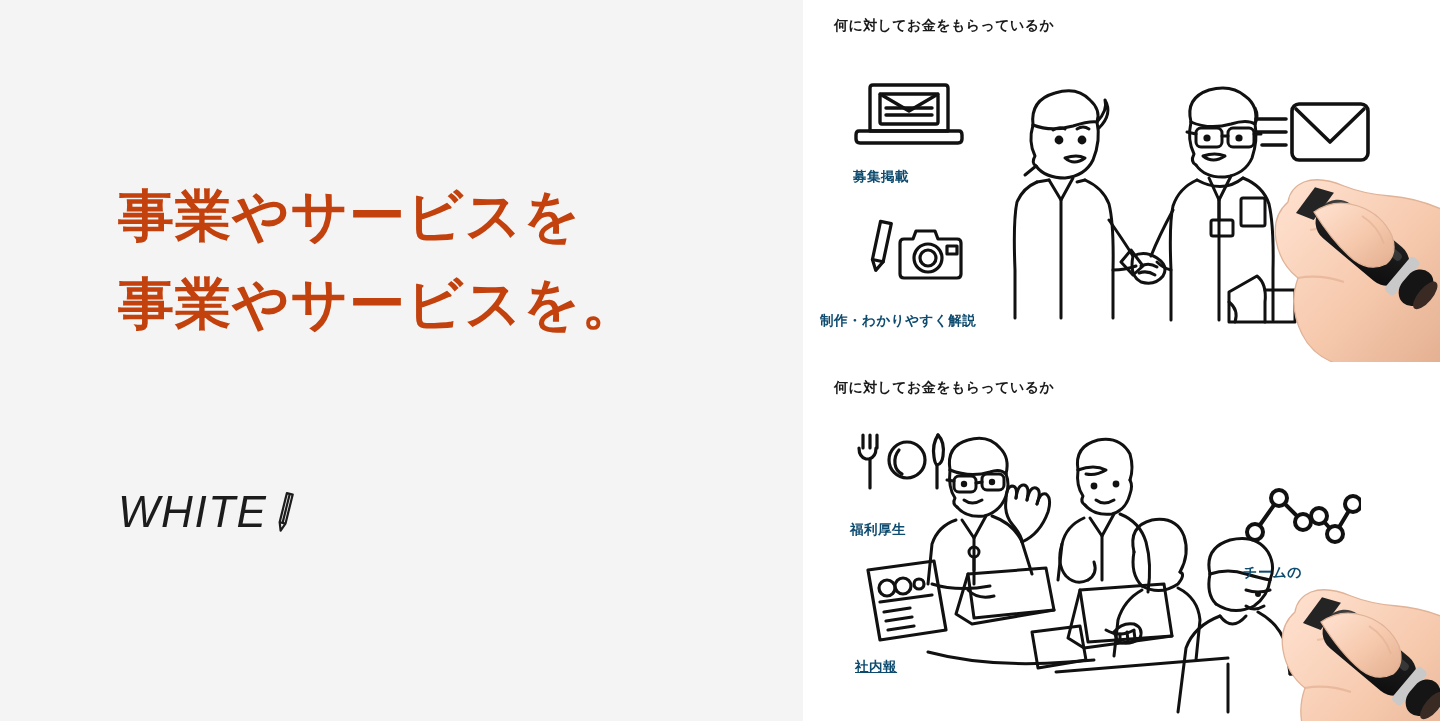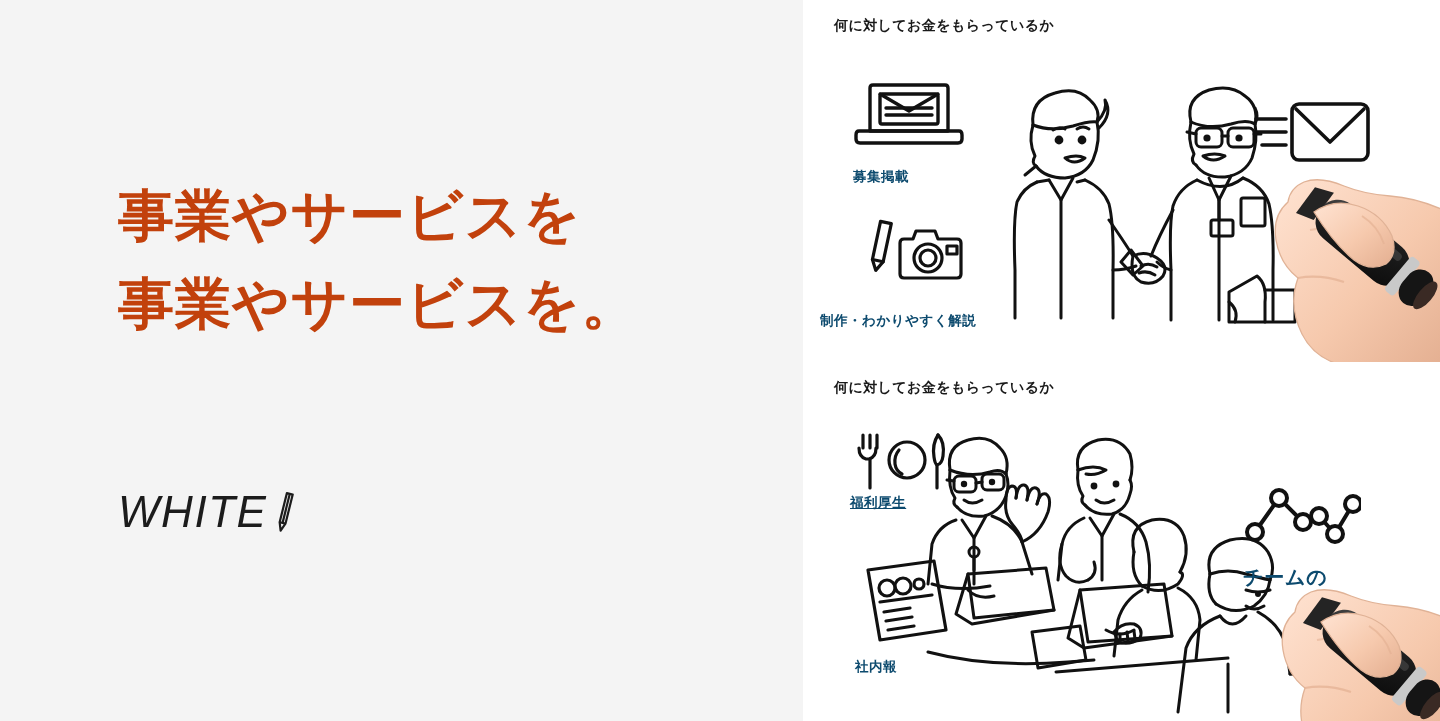--- a/index.html
+++ b/index.html
@@ -289,35 +289,35 @@
             <path d="M8 3 L8 16 M15 3 L15 16 M22 3 L22 16"></path>
             <path d="M4 16 Q4 25 11 27 L14 27 Q21 25 21 16"></path>
             <path d="M15 27 L15 56"></path>
             <circle cx="52" cy="28" r="18"></circle>
             <path d="M44 18 Q39 24 40 32 Q41 39 47 42"></path>
             <path d="M83 3 Q90 10 88 24 Q87 32 82 33 L82 56"></path>
             <path d="M83 3 Q77 12 79 25 Q80 32 82 33"></path>
           </g>
         </svg>
       </div>
-      <div class="icon-label" style="left:47px; top:112px; width:110px;text-decoration:underline;">福利厚生</div>
+      <div class="icon-label" style="left:47px; top:139px; width:110px;">福利厚生</div>
 
       <div class="sketch" style="left:55px; top:196px;">
         <svg width="100" height="86" viewBox="0 0 100 86">
           <g fill="none" stroke="#111" stroke-width="3.2" stroke-linejoin="round" stroke-linecap="round">
             <path d="M10 12 L76 3 L88 72 L22 82 Z"></path>
             <circle cx="29" cy="30" r="8"></circle>
             <circle cx="45" cy="28" r="8"></circle>
             <circle cx="61" cy="26" r="5"></circle>
             <path d="M22 44 L74 37"></path>
             <path d="M26 54 L52 50 M28 63 L54 59 M30 72 L56 68"></path>
           </g>
         </svg>
       </div>
-      <div class="icon-label" style="left:52px; top:276px; width:106px;">社内報</div>
+      <div class="icon-label" style="left:52px; top:276px; width:106px;text-decoration:underline;">社内報</div>
 
       <div class="sketch" style="left:125px; top:62px;">
         <svg width="420" height="296" viewBox="0 0 420 296">
           <g fill="none" stroke="#111" stroke-width="3" stroke-linejoin="round" stroke-linecap="round">
 
             <path d="M22 46 Q18 22 40 16 Q60 10 72 24 Q82 34 78 50"></path>
             <path d="M22 46 Q20 64 27 74 Q24 80 29 83"></path>
             <path d="M29 83 Q38 94 56 92 Q72 88 78 72 Q82 60 78 50"></path>
             <path d="M22 46 Q42 54 62 48 Q72 44 78 50"></path>
             <rect x="26" y="52" width="22" height="16" rx="5"></rect>
@@ -410,21 +410,21 @@
             <circle cx="12" cy="52" r="8" fill="#fff"></circle>
             <circle cx="36" cy="18" r="8" fill="#fff"></circle>
             <circle cx="60" cy="42" r="8" fill="#fff"></circle>
             <circle cx="76" cy="36" r="8" fill="#fff"></circle>
             <circle cx="92" cy="54" r="8" fill="#fff"></circle>
             <circle cx="110" cy="24" r="8" fill="#fff"></circle>
           </g>
         </svg>
       </div>
 
-      <div class="icon-label" style="left:440px; top:182px; width:118px; font-size:20px;">チームの</div>
+      <div class="icon-label" style="left:440px; top:182px; width:118px; font-size:14px;">チームの</div>
 
       <div class="hand" style="left:462px; top:168px;">
         <svg width="190" height="250" viewBox="0 0 190 250">
           <defs>
             <linearGradient id="skinBot" x1="0" y1="0" x2="1" y2="1">
               <stop offset="0%" stop-color="#ffe3d2"></stop>
               <stop offset="55%" stop-color="#f6c9ad"></stop>
               <stop offset="100%" stop-color="#e3ae90"></stop>
             </linearGradient>
             <linearGradient id="penBot" x1="0" y1="0" x2="1" y2="1">

